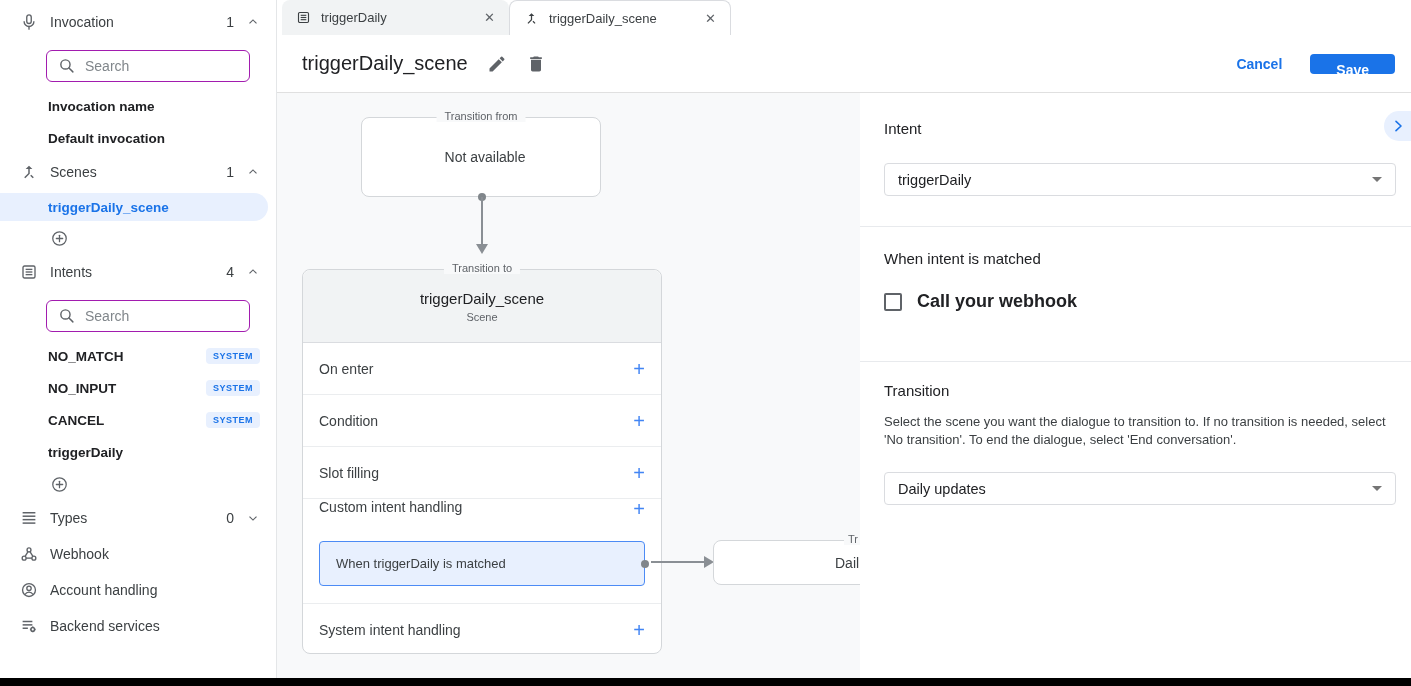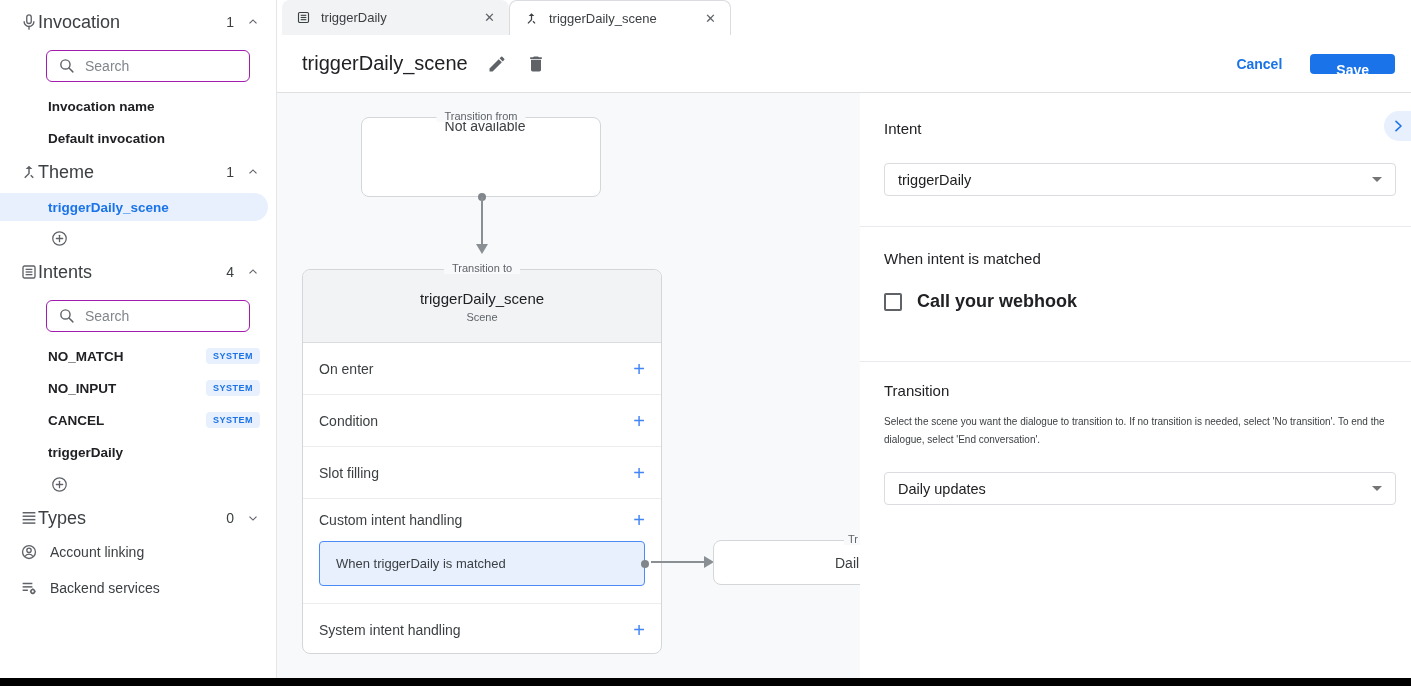--- a/index.html
+++ b/index.html
@@ -8,21 +8,21 @@
   .app { position:relative; width:1411px; height:686px; background:#fff; }
 
   
   .bottombar { position:absolute; left:0; right:0; bottom:0; height:8px; background:#000; }
 
   
   .sidebar { position:absolute; left:0; top:0; bottom:8px; width:277px; background:#fff;
     border-right:1px solid #e4e6e8; overflow:hidden; }
   .side-header { display:flex; align-items:center; height:44px; padding:0 16px 0 20px; cursor:pointer; }
   .side-header .sh-icon { width:18px; height:18px; flex:0 0 18px; }
-  .side-header .sh-label { font-size:18px; color:#3c4043; }
+  .side-header .sh-label { margin-left:12px; font-size:14px; color:#3c4043; }
   .side-header .sh-count { margin-left:auto; font-size:14px; color:#3c4043; }
   .side-header .sh-chev { margin-left:12px; width:14px; height:14px; }
   .hdr32 { height:32px; }
   .search-box { position:relative; margin:6px 26px 0 46px; height:32px; }
   .search-box input { width:100%; height:32px; border:1px solid #a21caf; border-radius:6px;
     padding:0 10px 0 38px; font-size:14px; color:#3c4043; outline:none;
     font-family:"Liberation Sans", sans-serif; }
   .search-box input::placeholder { color:#80868b; }
   .search-box .mag { position:absolute; left:12px; top:7px; width:17px; height:17px; }
   .side-item { height:32px; display:flex; align-items:center; padding:0 16px 0 48px;
@@ -60,38 +60,38 @@
     border:none; border-radius:4px; height:20px; padding:8px 26px; cursor:pointer;
     font-family:"Liberation Sans", sans-serif; }
 
   .body { display:flex; height:585px; }
 
   
   .canvas { position:relative; width:583px; background:#f8f9fa; overflow:hidden; flex:0 0 583px; }
   .legend { position:absolute; top:-8px; left:50%; transform:translateX(-50%); background:#f8f9fa;
     padding:0 8px; font-size:11px; color:#5f6368; white-space:nowrap; }
   .from-box { position:absolute; left:84px; top:24px; width:240px; height:80px; background:#fff;
-    border:1px solid #d4d7da; border-radius:8px; display:flex; align-items:flex-start; justify-content:center;padding-left:8px; }
+    border:1px solid #d4d7da; border-radius:8px; display:flex; align-items:center; justify-content:center;padding-left:8px; }
   .from-box .fb-body { font-size:14px; color:#3c4043; }
   .conn-dot { position:absolute; width:8px; height:8px; border-radius:50%; background:#80868b; }
   .vline { position:absolute; left:204px; top:104px; width:2px; height:48px; background:#8a8f94; }
   .varrow { position:absolute; left:199px; top:151px; width:0; height:0;
     border-left:6px solid transparent; border-right:6px solid transparent; border-top:10px solid #8a8f94; }
   .to-box { position:absolute; left:25px; top:176px; width:360px; height:385px; background:#fff;
     border:1px solid #d4d7da; border-radius:8px; }
   .to-header { height:73px; background:#f1f3f4; border-bottom:1px solid #dadce0; border-radius:8px 8px 0 0;
     display:flex; flex-direction:column; align-items:center; justify-content:center; }
   .to-title { font-size:15px; color:#202124; }
   .to-sub { margin-top:4px; font-size:11px; color:#5f6368; }
   .srow { height:52px; display:flex; align-items:center; justify-content:space-between;
     padding:0 16px; border-bottom:1px solid #ebedef; cursor:pointer; }
   .srow .r-label { font-size:14px; color:#3c4043; }
   .plus-glyph { color:#4285f4; font-size:20px; font-weight:normal; line-height:20px; cursor:pointer; }
   .srow-custom { height:105px; border-bottom:1px solid #ebedef; }
-  .srow-custom .top { height:42px; display:flex; align-items:center; justify-content:space-between; padding:0 16px; }
+  .srow-custom .top { height:42px; display:flex; align-items:flex-start; justify-content:space-between; padding:0 16px; }
   .srow-custom .top .r-label { font-size:14px; color:#3c4043; }
   .handler-box { position:relative; margin:0 16px; height:45px; background:#e8f0fe;
     border:1px solid #4c8bf5; border-radius:4px; display:flex; align-items:center; padding:0 16px;
     font-size:13px; color:#3c4043; cursor:pointer; }
   .srow-last { border-bottom:none; height:51px; }
   .hline { position:absolute; left:374px; top:468px; width:54px; height:2px; background:#8a8f94; }
   .harrow { position:absolute; left:427px; top:463px; width:0; height:0;
     border-top:6px solid transparent; border-bottom:6px solid transparent; border-left:10px solid #8a8f94; }
   .target-box { position:absolute; left:436px; top:447px; width:300px; height:45px; background:#fff;
     border:1px solid #d4d7da; border-radius:8px; cursor:pointer; }
@@ -114,21 +114,21 @@
     border-right:5px solid transparent; border-top:5px solid #757575; }
   .pdivider { height:1px; background:#e8eaed; margin:0 -15px 0 -24px; }
   .d1 { margin-top:30px; }
   .h-matched { margin-top:22px; }
   .check-row { margin-top:22px; display:flex; align-items:center; cursor:pointer; }
   .check-row + .check-row { margin-top:24px; }
   .checkbox { width:18px; height:18px; border:2px solid #5f6368; border-radius:2px; flex:0 0 18px; }
   .check-label { margin-left:15px; font-size:18px; font-weight:bold; color:#202124; }
   .d2 { margin-top:49px; }
   .h-transition { margin-top:19px; }
-  .p-desc { margin-top:12px; font-size:10px; line-height:18px; color:#3c4043; max-width:540px; }
+  .p-desc { margin-top:12px; font-size:13px; line-height:18px; color:#3c4043; max-width:540px; }
   .sel2 { margin-top:23px; }
 
   svg { display:block; }
 </style>
 </head>
 <body>
 
 <div class="app">
 
   <div class="sidebar">
@@ -158,21 +158,21 @@
       <span>Invocation name</span>
     </div>
     <div class="side-item">
       <span>Default invocation</span>
     </div>
 
     <div class="side-header hdr32" style="margin-top:2px">
       <svg class="sh-icon" viewBox="0 0 24 24" fill="#5f6368">
         <path d="M17 20.41 18.41 19 15 15.59 13.59 17 17 20.41zM7.5 8H11v5.59L5.59 19 7 20.41l6-6V8h3.5L12 3.5 7.5 8z"></path>
       </svg>
-      <span class="sh-label">Theme</span>
+      <span class="sh-label">Scenes</span>
       <span class="sh-count">1</span>
       <svg class="sh-chev" viewBox="0 0 24 24" fill="none" stroke="#5f6368" stroke-width="2">
           <polyline points="6,14.5 12,8.5 18,14.5"></polyline>
         </svg>
     </div>
 
     <div class="selected-pill">
       <span>triggerDaily_scene</span>
     </div>
 
@@ -237,27 +237,38 @@
           <line x1="3.5" y1="14.2" x2="20.5" y2="14.2"></line>
           <line x1="3.5" y1="18.8" x2="20.5" y2="18.8"></line>
       </svg>
       <span class="sh-label">Types</span>
       <span class="sh-count">0</span>
       <svg class="sh-chev" viewBox="0 0 24 24" fill="none" stroke="#5f6368" stroke-width="2">
           <polyline points="6,9.5 12,15.5 18,9.5"></polyline>
         </svg>
     </div>
 
+    <div class="side-link" style="margin-top:2px">
+      <svg class="sh-icon" viewBox="0 0 24 24" fill="none" stroke="#5f6368" stroke-width="1.8">
+        <circle cx="12" cy="6.5" r="2.6"></circle>
+          <circle cx="5.5" cy="17.5" r="2.6"></circle>
+          <circle cx="18.5" cy="17.5" r="2.6"></circle>
+        <path d="M10.7 8.8 7 14.9"></path>
+          <path d="M13.3 8.8 17 14.9"></path>
+          <path d="M8.1 17.5h7.8"></path>
+      </svg>
+      <span class="sl-label">Webhook</span>
+    </div>
     <div class="side-link">
       <svg class="sh-icon" viewBox="0 0 24 24" fill="none" stroke="#5f6368" stroke-width="1.8">
         <circle cx="12" cy="12" r="8.6"></circle>
           <circle cx="12" cy="9.8" r="2.9"></circle>
           <path d="M6.6 18c1.2-2 3.1-3.2 5.4-3.2s4.2 1.2 5.4 3.2"></path>
       </svg>
-      <span class="sl-label">Account linking</span>
+      <span class="sl-label">Account handling</span>
     </div>
     <div class="side-link">
       <svg class="sh-icon" viewBox="0 0 24 24" fill="none" stroke="#5f6368" stroke-width="2">
         <line x1="3.5" y1="6" x2="16.5" y2="6"></line>
           <line x1="3.5" y1="10.5" x2="16.5" y2="10.5"></line>
           <line x1="3.5" y1="15" x2="10.5" y2="15"></line>
         <circle cx="17" cy="16.5" r="2.4"></circle>
           <line x1="17" y1="12.6" x2="17" y2="13.9"></line>
           <line x1="17" y1="19.1" x2="17" y2="20.4"></line>
           <line x1="13.2" y1="16.5" x2="14.5" y2="16.5"></line>

